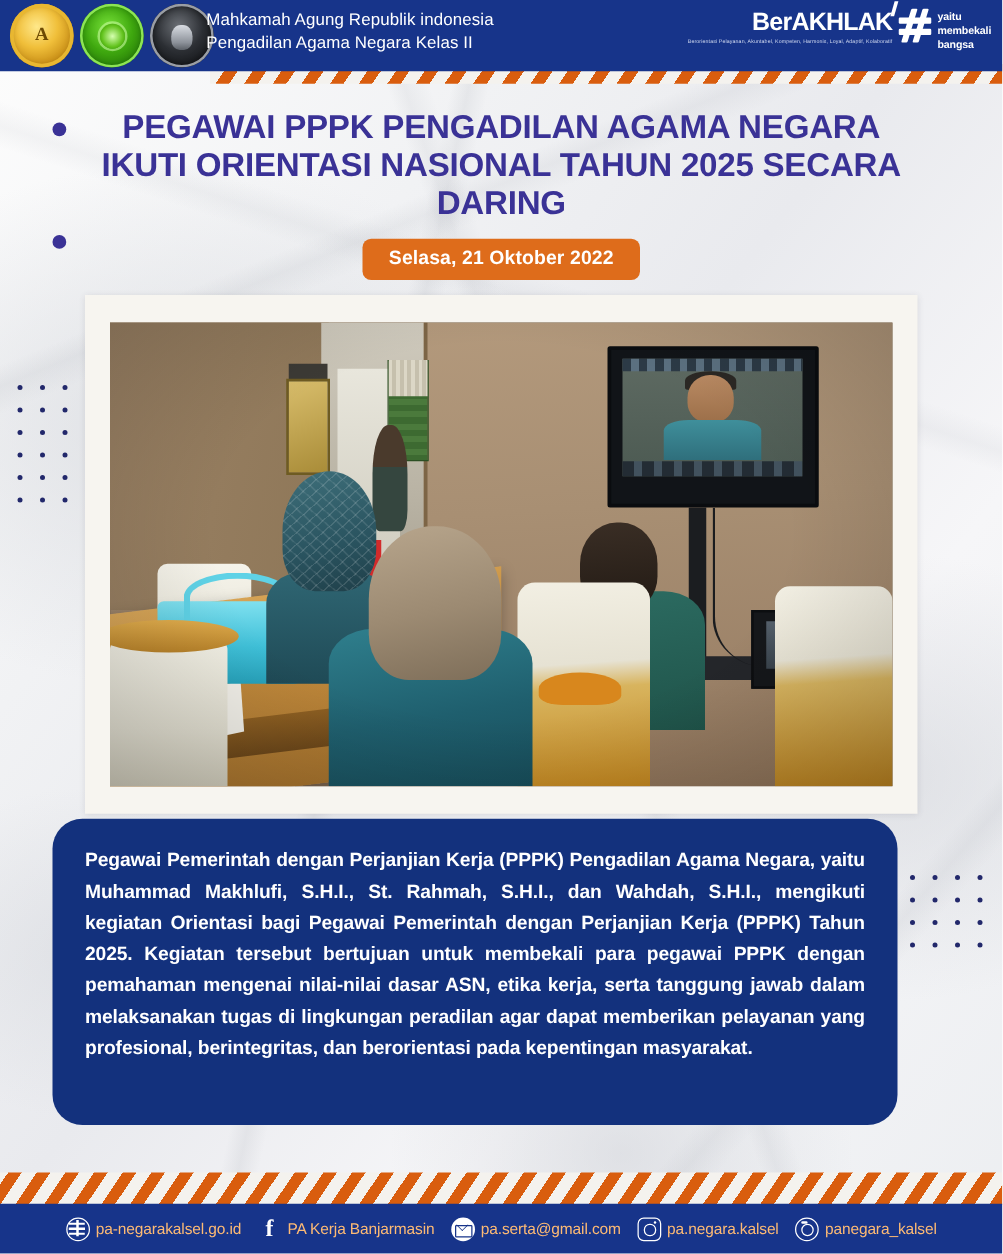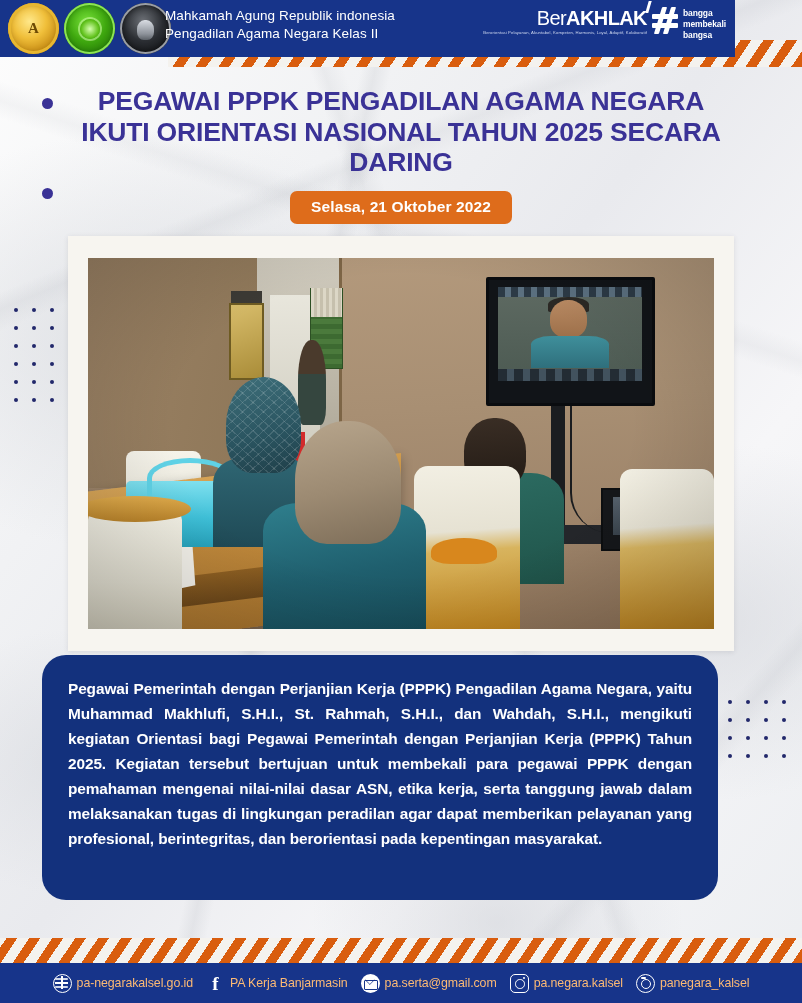--- a/index.html
+++ b/index.html
@@ -31,21 +31,21 @@
       linear-gradient(102deg, rgba(0,0,0,0) 37%, rgba(120,126,138,.10) 38.4%, rgba(0,0,0,0) 40%),
       linear-gradient(71deg,  rgba(0,0,0,0) 55%, rgba(120,126,138,.08) 56.2%, rgba(0,0,0,0) 58%),
       linear-gradient(158deg, rgba(0,0,0,0) 22%, rgba(130,136,148,.09) 23.3%, rgba(0,0,0,0) 25%),
       linear-gradient(18deg,  rgba(0,0,0,0) 70%, rgba(130,136,148,.07) 71.4%, rgba(0,0,0,0) 73%),
       linear-gradient(131deg, rgba(0,0,0,0) 80%, rgba(125,131,143,.08) 81.3%, rgba(0,0,0,0) 83%);
   }
 
   
   .header {
     position:absolute; top:0; left:0;
-    width:735px; height:57px;
+    width:802px; height:57px;
     background:#17348a;
     z-index:6;
   }
   .header::after {           
     content:""; position:absolute;
     right:0; bottom:-1px; width:0; height:0;
   }
   .hdr-logos {
     position:absolute; left:8px; top:3px;
     display:flex; align-items:center; gap:5px;
@@ -90,21 +90,21 @@
   
   .berakhlak {
     position:absolute; right:9px; top:6px;
     display:flex; align-items:flex-start; gap:5px;
   }
   .ber-left { text-align:right; position:relative; padding-top:2px; }
   .ber-word {
     font:800 20px "Liberation Sans", sans-serif;
     color:#ffffff; letter-spacing:-.6px; line-height:1;
   }
-  .ber-word .thin { font-weight:400; }
+  .ber-word .thin { font-weight:700; }
   .ber-tick {
     position:absolute; right:-3px; top:-5px;
     width:12px; height:12px;
     border-right:3px solid #ffffff;
     transform:skewX(-16deg);
   }
   .ber-sub {
     font-size:4.2px; color:#cfd8ef; line-height:1.45;
     margin-top:2px; letter-spacing:.1px; white-space:nowrap;
   }
@@ -546,21 +546,21 @@
         </div>
         <div class="ber-sub">Berorientasi Pelayanan, Akuntabel, Kompeten, Harmonis, Loyal, Adaptif, Kolaboratif</div>
       </div>
       <div class="ber-hash">
           <i></i>
           <i></i>
           <i></i>
           <i></i>
         </div>
       <div class="ber-right">
-        <div>bangga</div>
+        <div>yaitu</div>
         <div>membekali</div>
         <div>bangsa</div>
       </div>
     </div>
   </div>
 
   <div class="stripes stripes-top"></div>
 
   <div class="bullet bullet-a"></div>
   <div class="bullet bullet-b"></div>

